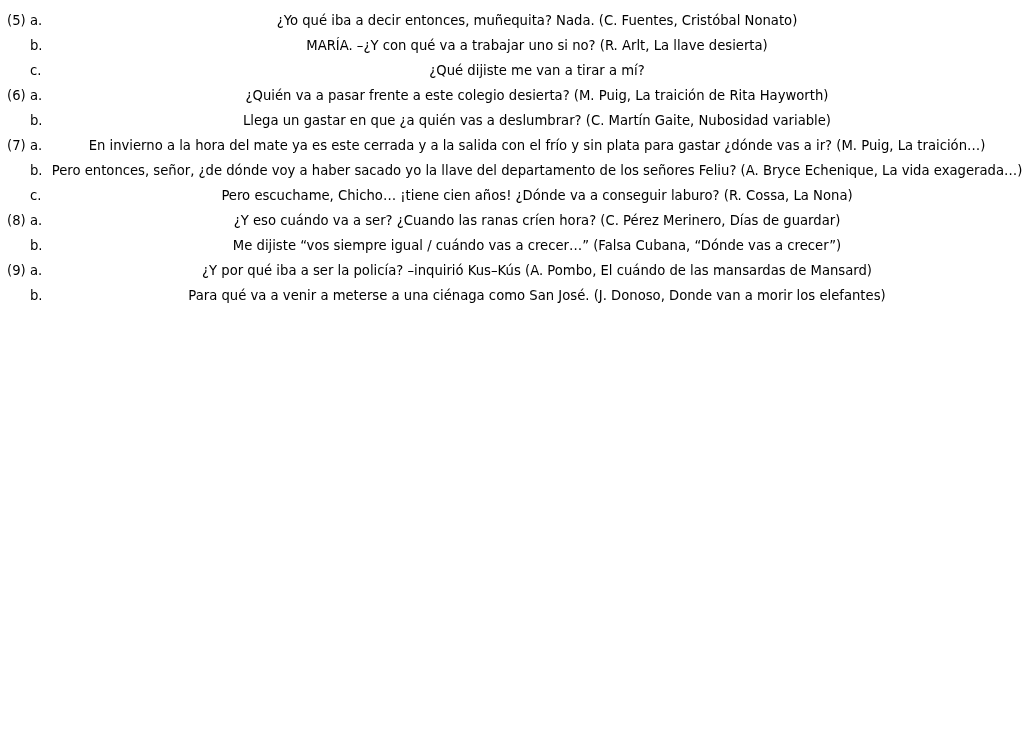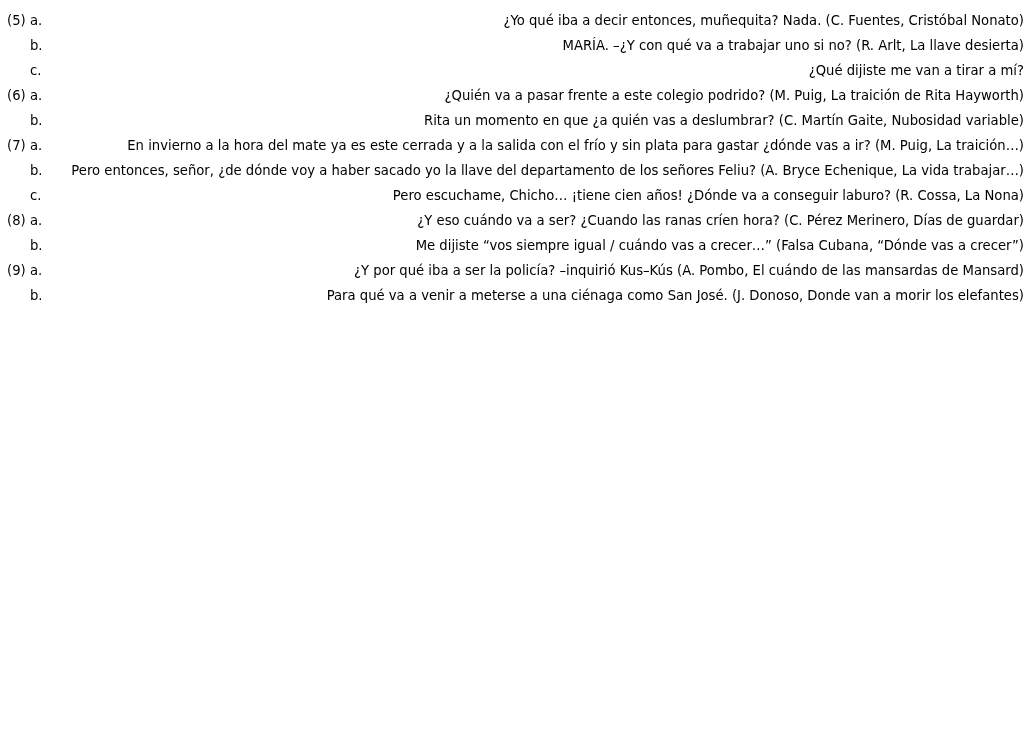--- a/index.html
+++ b/index.html
@@ -47,21 +47,21 @@
   .ex-number.blank {
     color: transparent;
   }
   .ex-letter {
     flex: 0 0 auto;
     width: 20px;
     text-align: left;
   }
   .ex-text {
     flex: 1 1 auto;
-    text-align: right;
+    text-align: center;
   }
 </style>
 </head>
 <body>
 
 <div class="page">
   <div class="examples">
 
     <div class="example-group">
       <div class="ex-line">
@@ -78,39 +78,39 @@
         <span class="ex-number blank">(5)</span>
         <span class="ex-letter">c.</span>
         <span class="ex-text">¿Qué dijiste me van a tirar a mí?</span>
       </div>
     </div>
 
     <div class="example-group">
       <div class="ex-line">
         <span class="ex-number">(6)</span>
         <span class="ex-letter">a.</span>
-        <span class="ex-text">¿Quién va a pasar frente a este colegio podrido? (M. Puig, La traición de Rita Hayworth)</span>
+        <span class="ex-text">¿Quién va a pasar frente a este colegio desierta? (M. Puig, La traición de Rita Hayworth)</span>
       </div>
       <div class="ex-line">
         <span class="ex-number blank">(6)</span>
         <span class="ex-letter">b.</span>
-        <span class="ex-text">Rita un momento en que ¿a quién vas a deslumbrar? (C. Martín Gaite, Nubosidad variable)</span>
+        <span class="ex-text">Llega un gastar en que ¿a quién vas a deslumbrar? (C. Martín Gaite, Nubosidad variable)</span>
       </div>
     </div>
 
     <div class="example-group">
       <div class="ex-line">
         <span class="ex-number">(7)</span>
         <span class="ex-letter">a.</span>
         <span class="ex-text">En invierno a la hora del mate ya es este cerrada y a la salida con el frío y sin plata para gastar ¿dónde vas a ir? (M. Puig, La traición…)</span>
       </div>
       <div class="ex-line">
         <span class="ex-number blank">(7)</span>
         <span class="ex-letter">b.</span>
-        <span class="ex-text">Pero entonces, señor, ¿de dónde voy a haber sacado yo la llave del departamento de los señores Feliu? (A. Bryce Echenique, La vida trabajar…)</span>
+        <span class="ex-text">Pero entonces, señor, ¿de dónde voy a haber sacado yo la llave del departamento de los señores Feliu? (A. Bryce Echenique, La vida exagerada…)</span>
       </div>
       <div class="ex-line">
         <span class="ex-number blank">(7)</span>
         <span class="ex-letter">c.</span>
         <span class="ex-text">Pero escuchame, Chicho… ¡tiene cien años! ¿Dónde va a conseguir laburo? (R. Cossa, La Nona)</span>
       </div>
     </div>
 
     <div class="example-group">
       <div class="ex-line">

